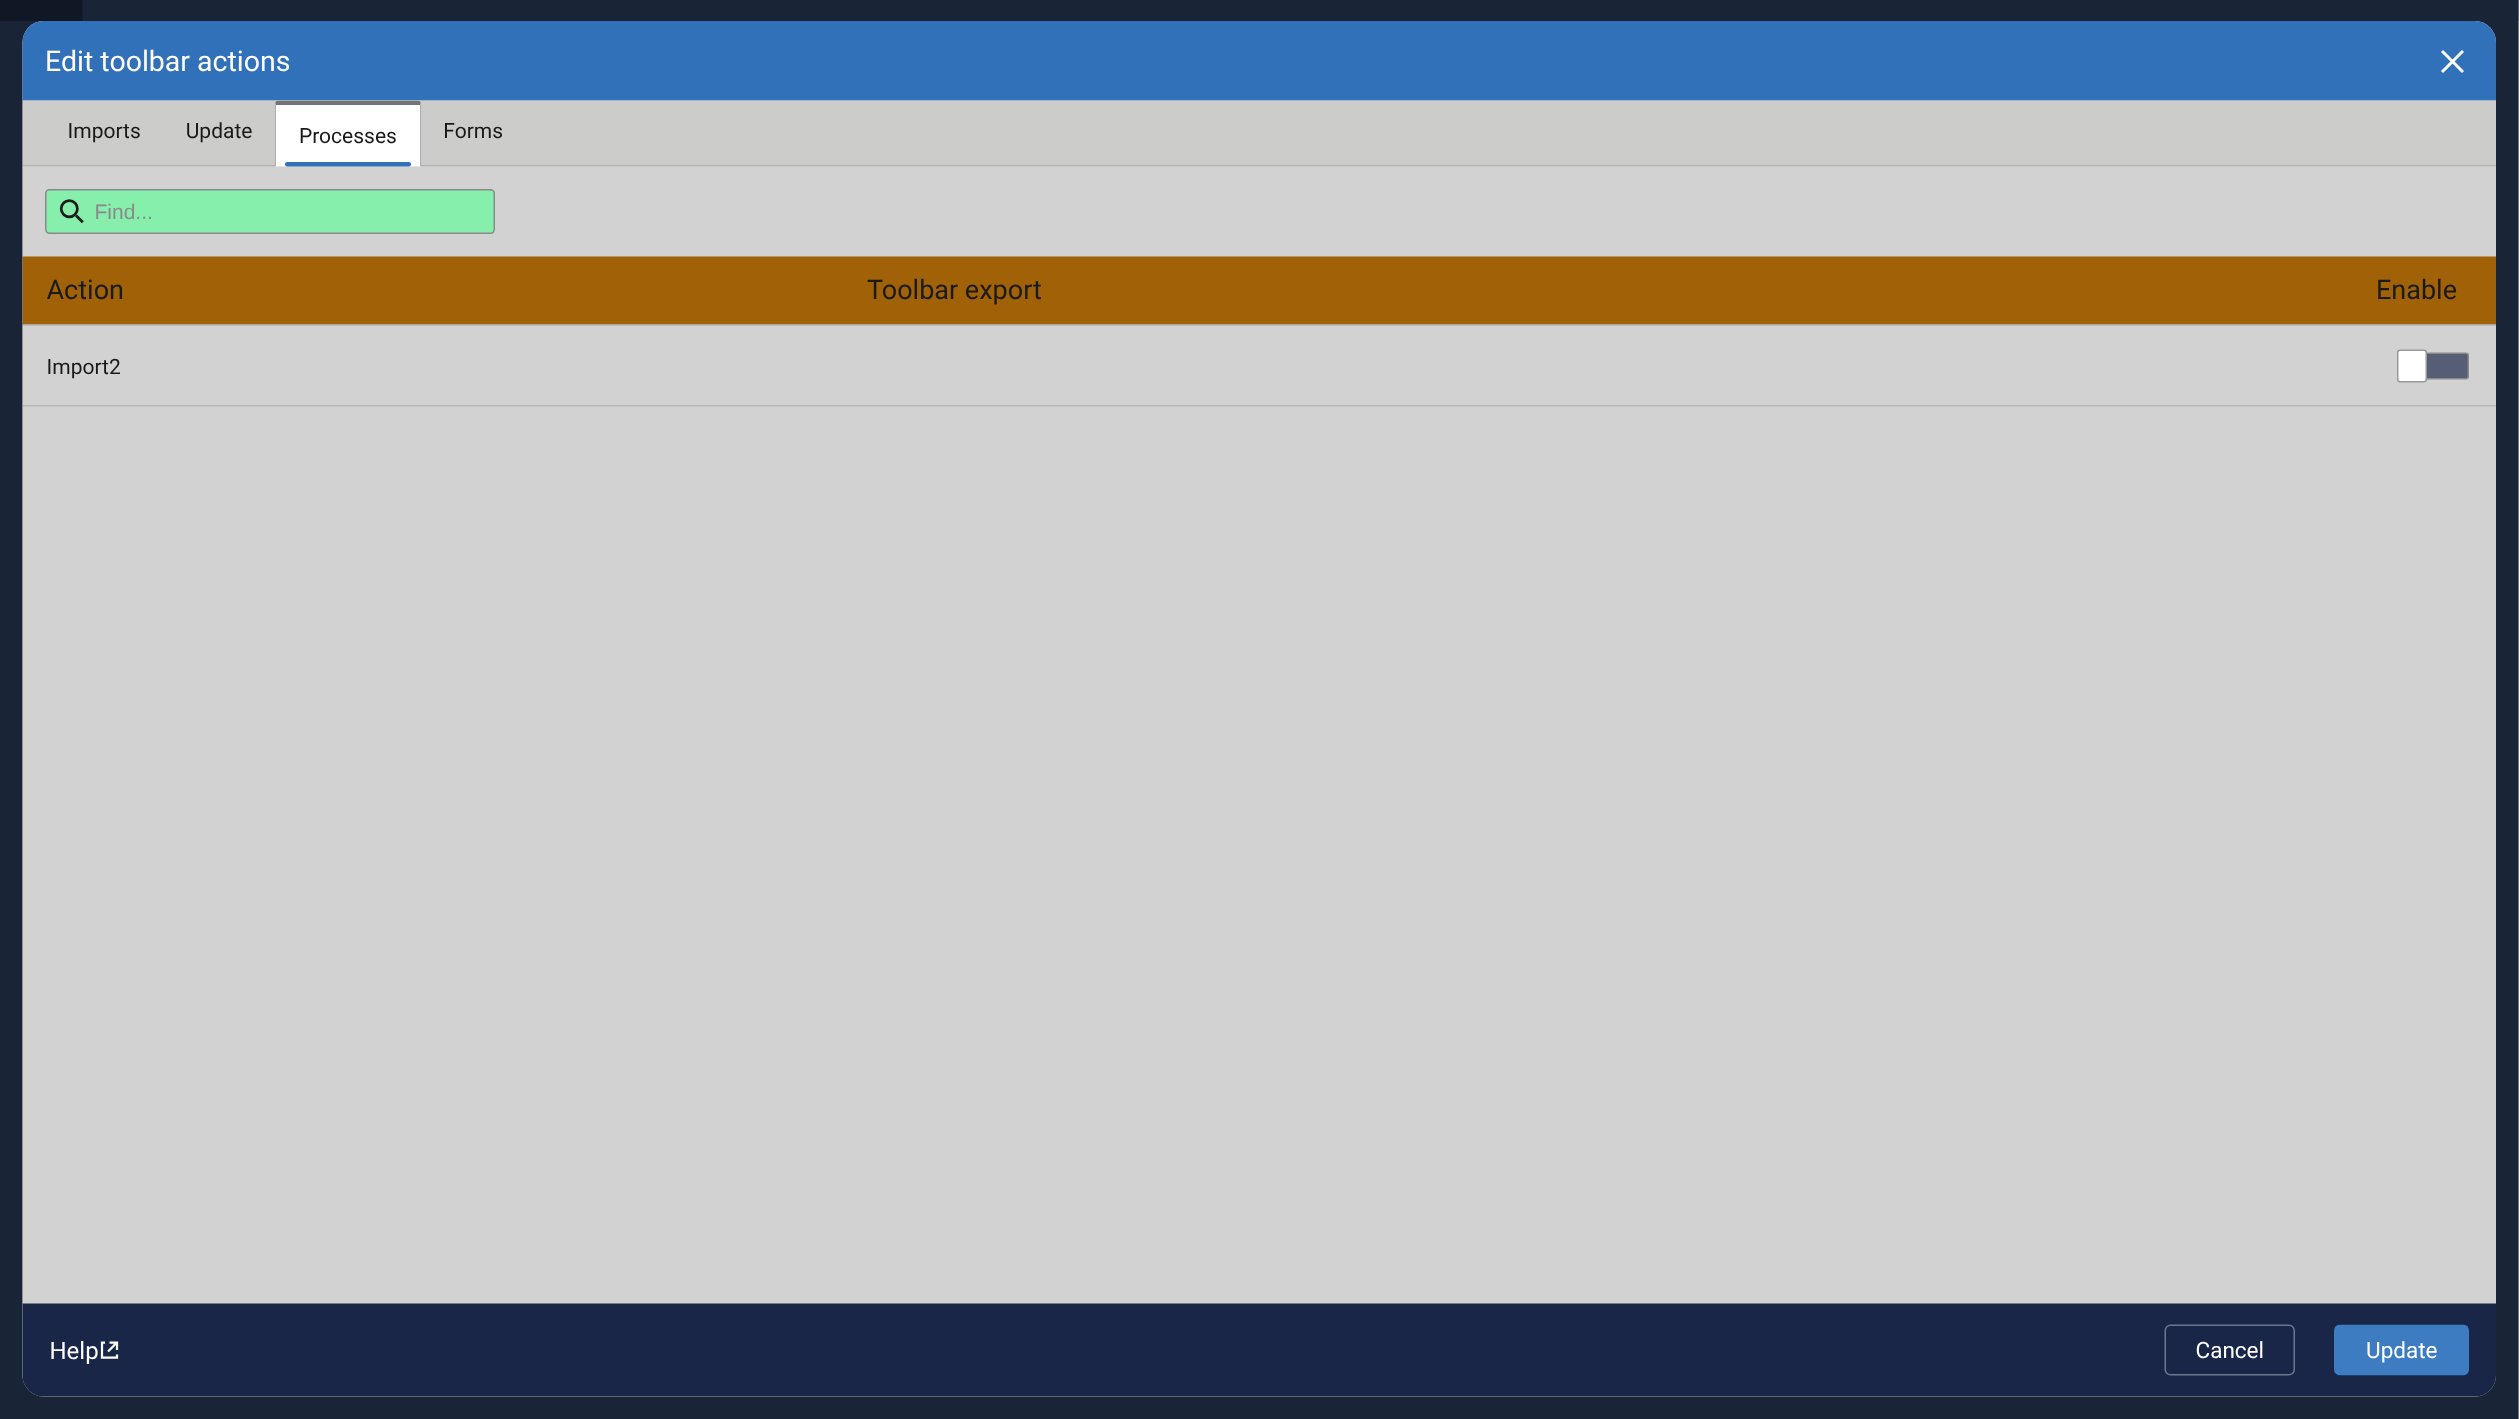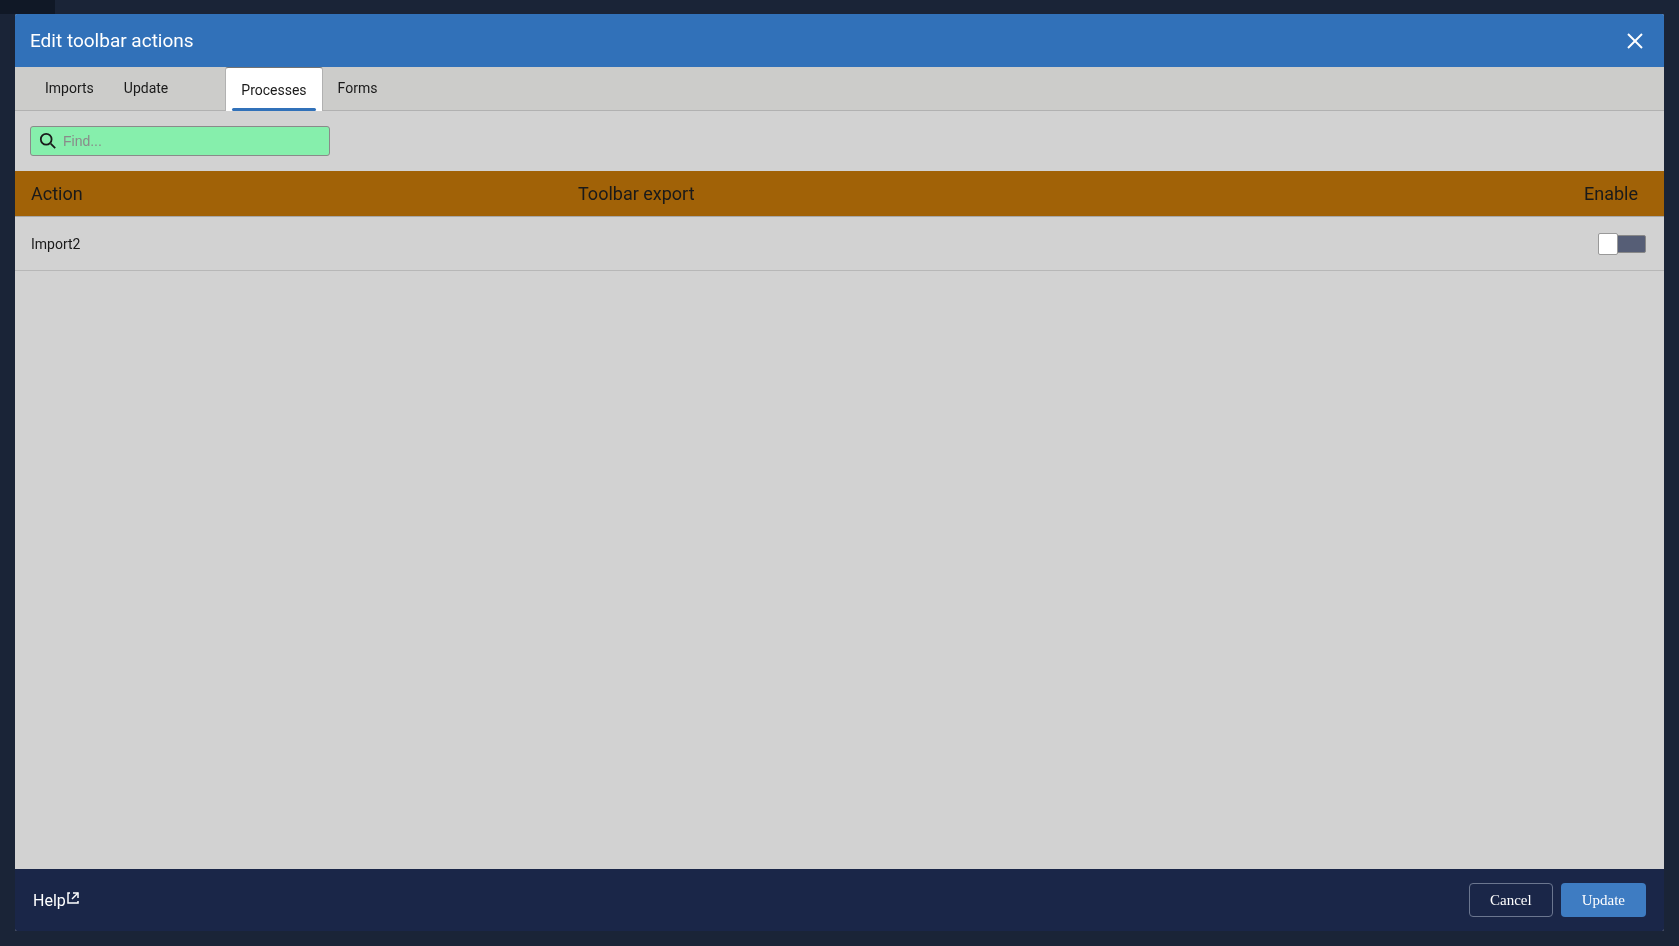--- a/index.html
+++ b/index.html
@@ -31,21 +31,21 @@
   }
   .modal {
     position: absolute;
     top: 14px;
     left: 15px;
     right: 15px;
     bottom: 15px;
     background: #d2d2d2;
     display: flex;
     flex-direction: column;
-    border-radius: 2px;
+    border-radius: 14px;
     overflow: hidden;
   }
   .modal-header {
     background: #3171b9;
     color: #fff;
     height: 53px;
     display: flex;
     align-items: center;
     justify-content: space-between;
     padding: 0 18px 0 15px;
@@ -79,27 +79,26 @@
     height: 44px;
     display: flex;
     align-items: center;
     font-size: 14px;
     color: #1a1a1a;
     cursor: pointer;
     position: relative;
   }
   .tab.active {
     background: #fff;
-    border-top: 1px solid #737373;
+    border-top: 3px solid #737373;
     border-left: 1px solid #b1b1b1;
     border-right: 1px solid #b1b1b1;
     border-top-left-radius: 3px;
     border-top-right-radius: 3px;
     margin-bottom: -1px;
-    margin-left: 42px;
   }
   .tab.active::after {
     content: "";
     position: absolute;
     left: 6px;
     right: 6px;
     bottom: 0;
     height: 3px;
     background: #3171b9;
     border-radius: 2px;
@@ -225,28 +224,28 @@
     background: #1a2648;
     height: 62px;
     display: flex;
     align-items: center;
     padding: 0 18px;
   }
   .help-link {
     color: #fff;
     font-size: 16px;
     display: flex;
+    align-items: center;
     gap: 0;
     cursor: pointer;
   }
   .footer-buttons {
     margin-left: auto;
     display: flex;
-    gap: 8px;
-    font-family: Liberation Serif, serif;
+    gap: 26px;
   }
   .btn {
     height: 34px;
     padding: 0 20px;
     border-radius: 4px;
     font-size: 15px;
     cursor: pointer;
     display: flex;
     align-items: center;
     justify-content: center;

